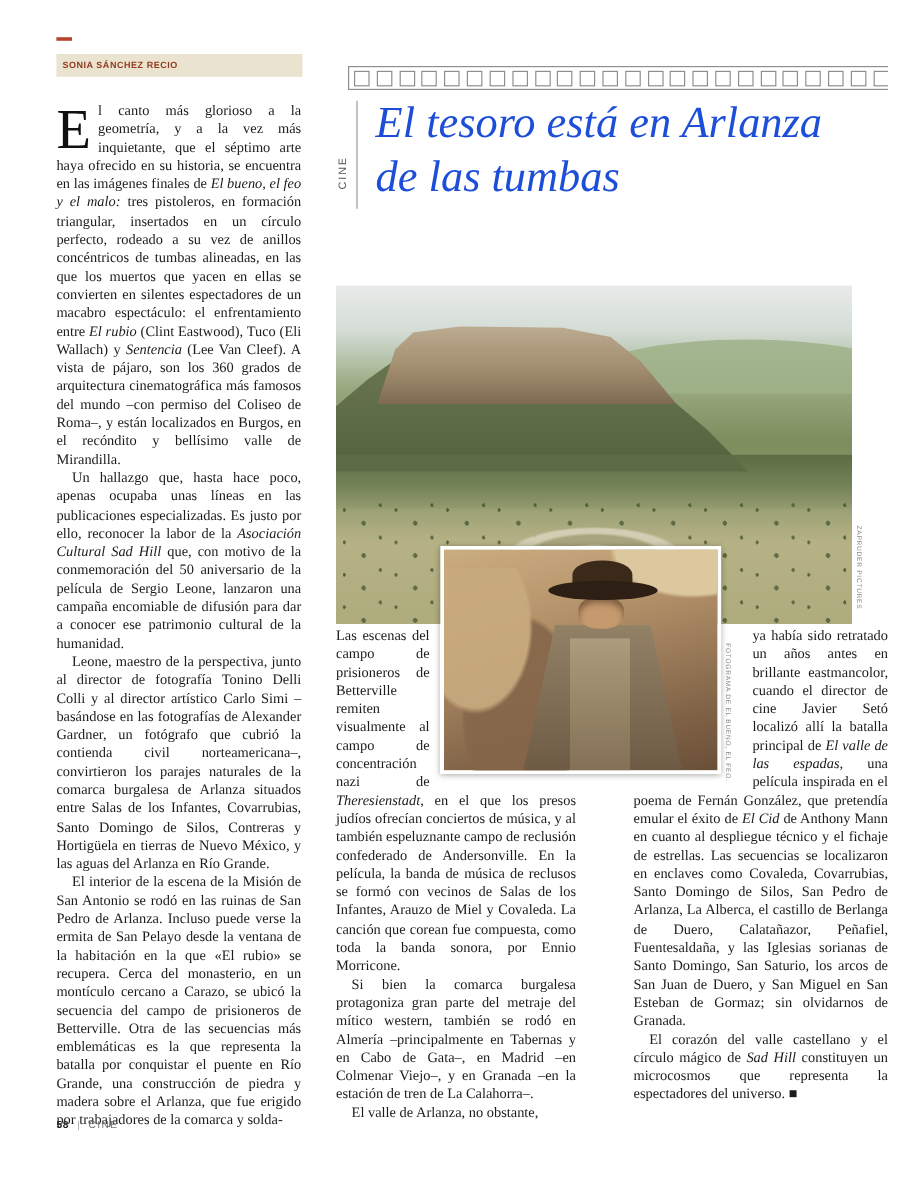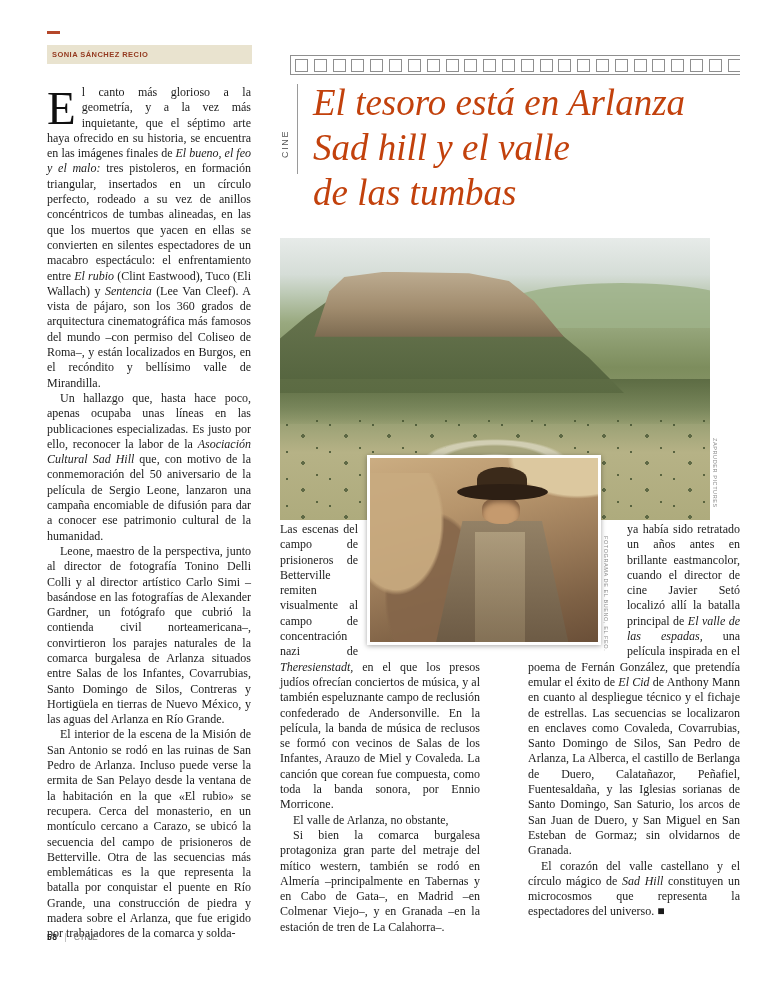--- a/index.html
+++ b/index.html
@@ -15,21 +15,21 @@
 
   .filmstrip{position:absolute;left:290px;top:55px;width:456px;height:20px;border:1px solid #8f8f8f;
         display:flex;align-items:center;justify-content:space-between;padding:0 4px;box-sizing:border-box;background:#fff;}
   .film-hole{width:13px;height:13px;border:1px solid #8f8f8f;background:#fff;flex:0 0 auto;box-sizing:border-box;}
 
   .cine-rule{position:absolute;left:297px;top:84px;width:1px;height:90px;background:#9a9a9a;}
   .cine-label{position:absolute;left:280px;top:130px;writing-mode:vertical-rl;transform:rotate(180deg);
         font-family:"Liberation Sans",sans-serif;font-size:9px;letter-spacing:1.6px;color:#555;}
 
   .title{position:absolute;left:313px;top:80px;width:436px;margin:0;font-weight:normal;
-        font-style:italic;font-size:37px;line-height:45px;color:#c2410c;font-family:"Liberation Serif",serif;}
+        font-style:italic;font-size:37px;line-height:45px;color:#1d4ed8;font-family:"Liberation Serif",serif;}
   .title .tl{display:block;}
 
   
   .col{position:absolute;text-align:justify;font-size:12px;line-height:15.3px;color:#1b1b1b;hyphens:auto;}
   .col p{margin:0;text-indent:13px;}
   .col p:first-of-type{text-indent:0;}
   .col1{left:47px;top:85px;width:204px;}
   .col2{left:280px;top:522px;width:200px;}
   .col3{left:528px;top:522px;width:212px;}
   .spacer-r{float:right;width:122px;height:124px;}
@@ -127,21 +127,20 @@
       <span class="film-hole"></span>
       <span class="film-hole"></span>
       <span class="film-hole"></span>
     </div>
 
   <div class="cine-rule"></div>
   <div class="cine-label">CINE</div>
 
   <h1 class="title">
     <span class="tl">El tesoro está en Arlanza</span>
-    <span class="tl">Sad hill y el valle</span>
     <span class="tl">de las tumbas</span>
   </h1>
 
   <div class="col col1">
       <p><span class="dropcap">E</span><span>l canto más glorioso a la geometría, y a la vez más inquietante, que el séptimo arte haya ofrecido en su historia, se encuentra en las imágenes finales de </span><i>El bueno, el feo y el malo:</i><span> tres pistoleros, en formación triangular, insertados en un círculo perfecto, rodeado a su vez de anillos concéntricos de tumbas alineadas, en las que los muertos que yacen en ellas se convierten en silentes espectadores de un macabro espectáculo: el enfrentamiento entre </span><i>El rubio</i><span> (Clint Eastwood), Tuco (Eli Wallach) y </span><i>Sentencia</i><span> (Lee Van Cleef). A vista de pájaro, son los 360 grados de arquitectura cinematográfica más famosos del mundo –con permiso del Coliseo de Roma–, y están localizados en Burgos, en el recóndito y bellísimo valle de Mirandilla.</span></p>
       <p><span>Un hallazgo que, hasta hace poco, apenas ocupaba unas líneas en las publicaciones especializadas. Es justo por ello, reconocer la labor de la </span><i>Asociación Cultural Sad Hill</i><span> que, con motivo de la conmemoración del 50 aniversario de la película de Sergio Leone, lanzaron una campaña encomiable de difusión para dar a conocer ese patrimonio cultural de la humanidad.</span></p>
       <p><span>Leone, maestro de la perspectiva, junto al director de fotografía Tonino Delli Colli y al director artístico Carlo Simi –basándose en las fotografías de Alexander Gardner, un fotógrafo que cubrió la contienda civil norteamericana–, convirtieron los parajes naturales de la comarca burgalesa de Arlanza situados entre Salas de los Infantes, Covarrubias, Santo Domingo de Silos, Contreras y Hortigüela en tierras de Nuevo México, y las aguas del Arlanza en Río Grande.</span></p>
       <p><span>El interior de la escena de la Misión de San Antonio se rodó en las ruinas de San Pedro de Arlanza. Incluso puede verse la ermita de San Pelayo desde la ventana de la habitación en la que «El rubio» se recupera. Cerca del monasterio, en un montículo cercano a Carazo, se ubicó la secuencia del campo de prisioneros de Betterville. Otra de las secuencias más emblemáticas es la que representa la batalla por conquistar el puente en Río Grande, una construcción de piedra y madera sobre el Arlanza, que fue erigido por trabajadores de la comarca y solda-</span></p>
     </div>
 
@@ -162,22 +161,22 @@
     <div class="poncho-band"></div>
     <div class="face"></div>
     <div class="hat-crown"></div>
     <div class="hat-brim"></div>
   </div>
   <div class="credit credit-inset">FOTOGRAMA DE EL BUENO, EL FEO.</div>
 
   <div class="col col2">
     <div class="spacer-r"></div>
       <p><span>Las escenas del campo de prisioneros de Betterville remiten visualmente al campo de concentración nazi de </span><i>Theresienstadt,</i><span> en el que los presos judíos ofrecían conciertos de música, y al también espeluznante campo de reclusión confederado de Andersonville. En la película, la banda de música de reclusos se formó con vecinos de Salas de los Infantes, Arauzo de Miel y Covaleda. La canción que corean fue compuesta, como toda la banda sonora, por Ennio Morricone.</span></p>
+      <p><span>Si bien la comarca burgalesa protagoniza gran parte del metraje del mítico western, también se rodó en Almería –principalmente en Tabernas y en Cabo de Gata–, en Madrid –en Colmenar Viejo–, y en Granada –en la estación de tren de La Calahorra–.</span></p>
       <p><span>El valle de Arlanza, no obstante,</span></p>
-      <p><span>Si bien la comarca burgalesa protagoniza gran parte del metraje del mítico western, también se rodó en Almería –principalmente en Tabernas y en Cabo de Gata–, en Madrid –en Colmenar Viejo–, y en Granada –en la estación de tren de La Calahorra–.</span></p>
     </div>
 
   <div class="col col3">
     <div class="spacer-l"></div>
   <p><span>ya había sido retratado un años antes en brillante eastmancolor, cuando el director de cine Javier Setó localizó allí la batalla principal de </span><i>El valle de las espadas,</i><span> una película inspirada en el poema de Fernán González, que pretendía emular el éxito de </span><i>El Cid</i><span> de Anthony Mann en cuanto al despliegue técnico y el fichaje de estrellas. Las secuencias se localizaron en enclaves como Covaleda, Covarrubias, Santo Domingo de Silos, San Pedro de Arlanza, La Alberca, el castillo de Berlanga de Duero, Calatañazor, Peñafiel, Fuentesaldaña, y las Iglesias sorianas de Santo Domingo, San Saturio, los arcos de San Juan de Duero, y San Miguel en San Esteban de Gormaz; sin olvidarnos de Granada.</span></p>
       <p><span>El corazón del valle castellano y el círculo mágico de </span><i>Sad Hill</i><span> constituyen un microcosmos que representa la espectadores del universo. ■</span></p>
     </div>
 
   <div class="footer">
     <span class="pnum">58</span>

